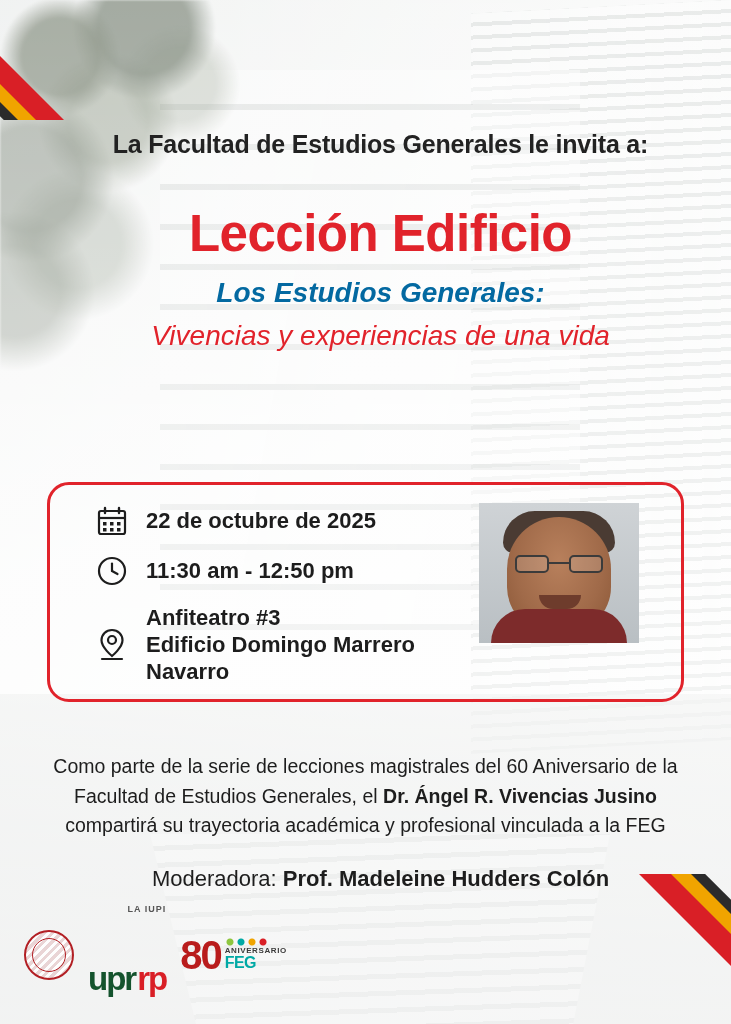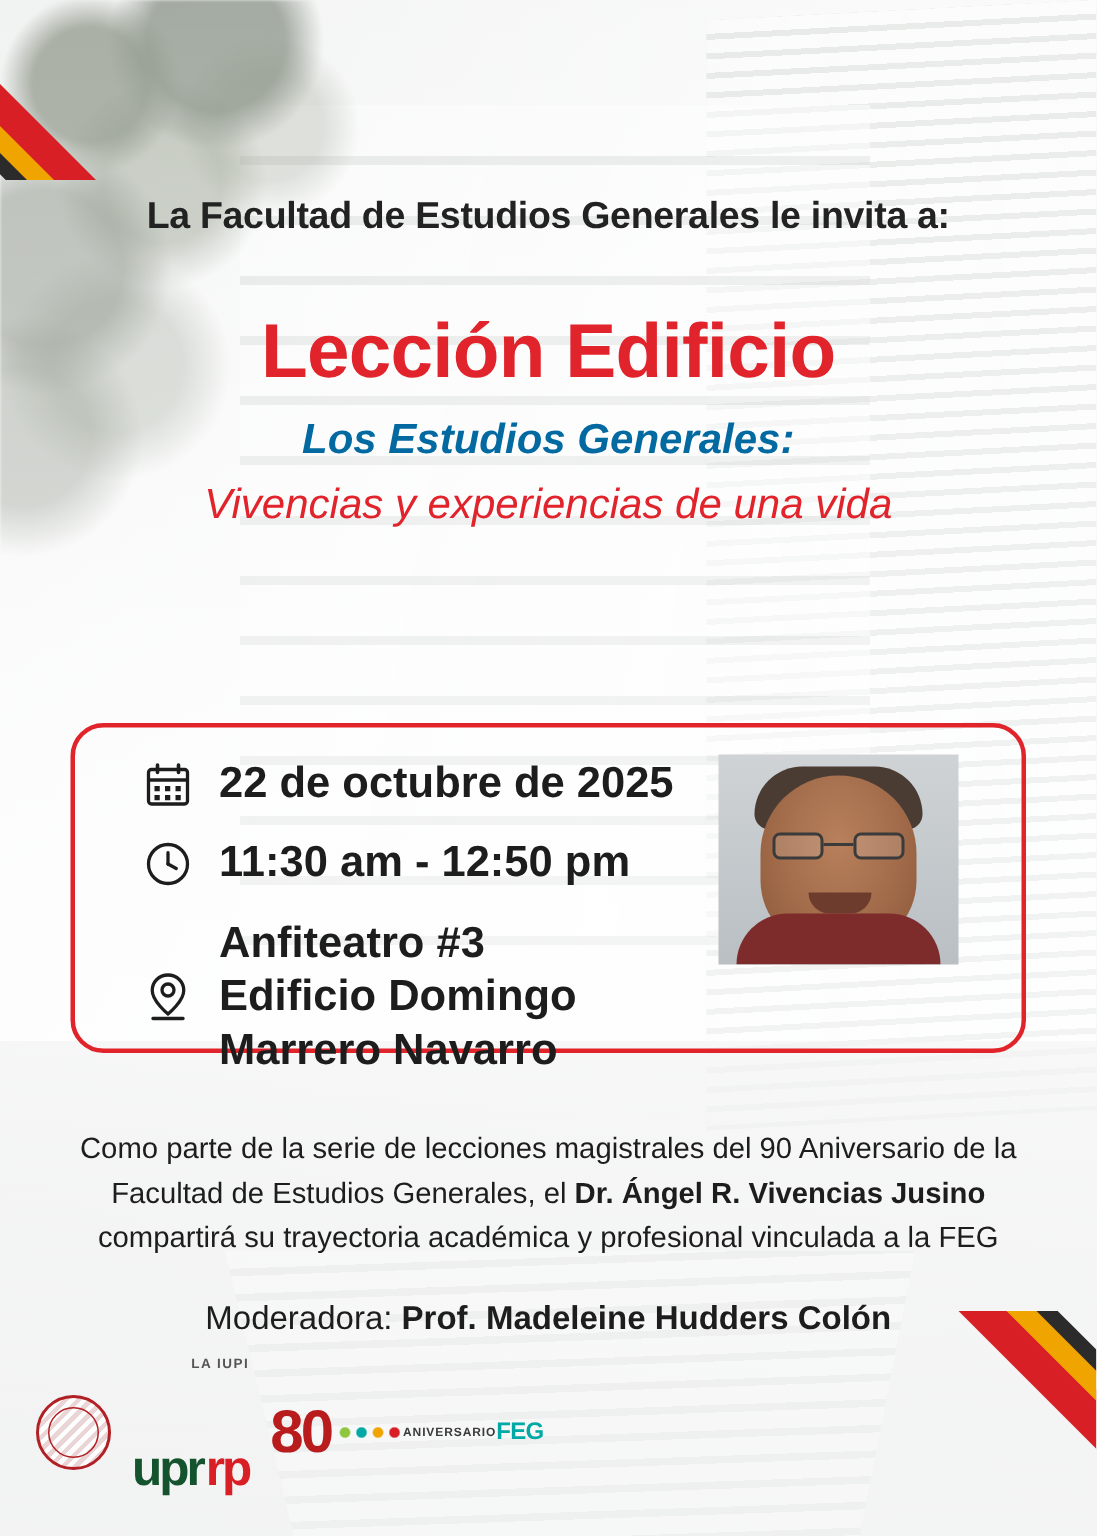--- a/index.html
+++ b/index.html
@@ -113,21 +113,21 @@
     transform-origin: right bottom;
   }
   .corner-br .s1 { background: #d91f26; right: -66px; bottom: -8px; width: 230px; height: 28px; }
   .corner-br .s2 { background: #f0a400; right: -66px; bottom: 24px; width: 230px; height: 15px; }
   .corner-br .s3 { background: #2b2b2b; right: -66px; bottom: 44px; width: 230px; height: 10px; }
 
   
   .content {
     position: absolute;
     inset: 0;
-    padding: 0;
+    padding: 15px;
   }
   .invite-line {
     position: absolute;
     top: 130px;
     width: 100%;
     text-align: center;
     font-size: 25px;
     font-weight: bold;
     color: #222222;
     letter-spacing: -0.2px;
@@ -196,21 +196,21 @@
   }
   .drow .icon {
     width: 40px;
     min-width: 40px;
     display: flex;
     justify-content: center;
     align-items: center;
     margin-right: 14px;
   }
   .drow .txt {
-    font-size: 29px;
+    font-size: 22px;
     font-weight: bold;
     color: #1d1d1d;
     line-height: 1.22;
   }
   .drow .txt .l2 { display: block; }
 
   .portrait {
     position: absolute;
     left: 479px;
     top: 503px;
@@ -351,23 +351,22 @@
   }
   .anniv .eighty {
     font-size: 40px;
     font-weight: bold;
     color: #b91c1c;
     line-height: 0.9;
     letter-spacing: -2px;
   }
   .anniv .stack {
     display: flex;
-    flex-direction: row;
+    flex-direction: column;
     line-height: 1.05;
-    align-items: center;
   }
   .anniv .dots {
     height: 9px;
     width: 44px;
     background:
       radial-gradient(circle at 5px 4px, #8ec63f 0 3px, transparent 4px),
       radial-gradient(circle at 16px 4px, #00a9a5 0 3px, transparent 4px),
       radial-gradient(circle at 27px 4px, #f0a400 0 3px, transparent 4px),
       radial-gradient(circle at 38px 4px, #d91f26 0 3px, transparent 4px);
   }
@@ -474,21 +473,21 @@
       <div class="glasses">
         <span class="lens left"></span>
         <span class="bridge"></span>
         <span class="lens right"></span>
       </div>
       <div class="mouth"></div>
       <div class="shirt"></div>
     </div>
 
     <div class="paragraph">
-      <span>Como parte de la serie de lecciones magistrales del 90 Aniversario de la Facultad de Estudios Generales, el </span><b>Dr. Ángel R. Vivencias Jusino</b><span> compartirá su trayectoria académica y profesional vinculada a la FEG</span>
+      <span>Como parte de la serie de lecciones magistrales del 60 Aniversario de la Facultad de Estudios Generales, el </span><b>Dr. Ángel R. Vivencias Jusino</b><span> compartirá su trayectoria académica y profesional vinculada a la FEG</span>
     </div>
 
     <div class="moderator">
       <span>Moderadora: </span><b>Prof. Madeleine Hudders Colón</b>
     </div>
 
     <div class="footer">
       <div class="seal"></div>
 
       <div class="uprrp">

